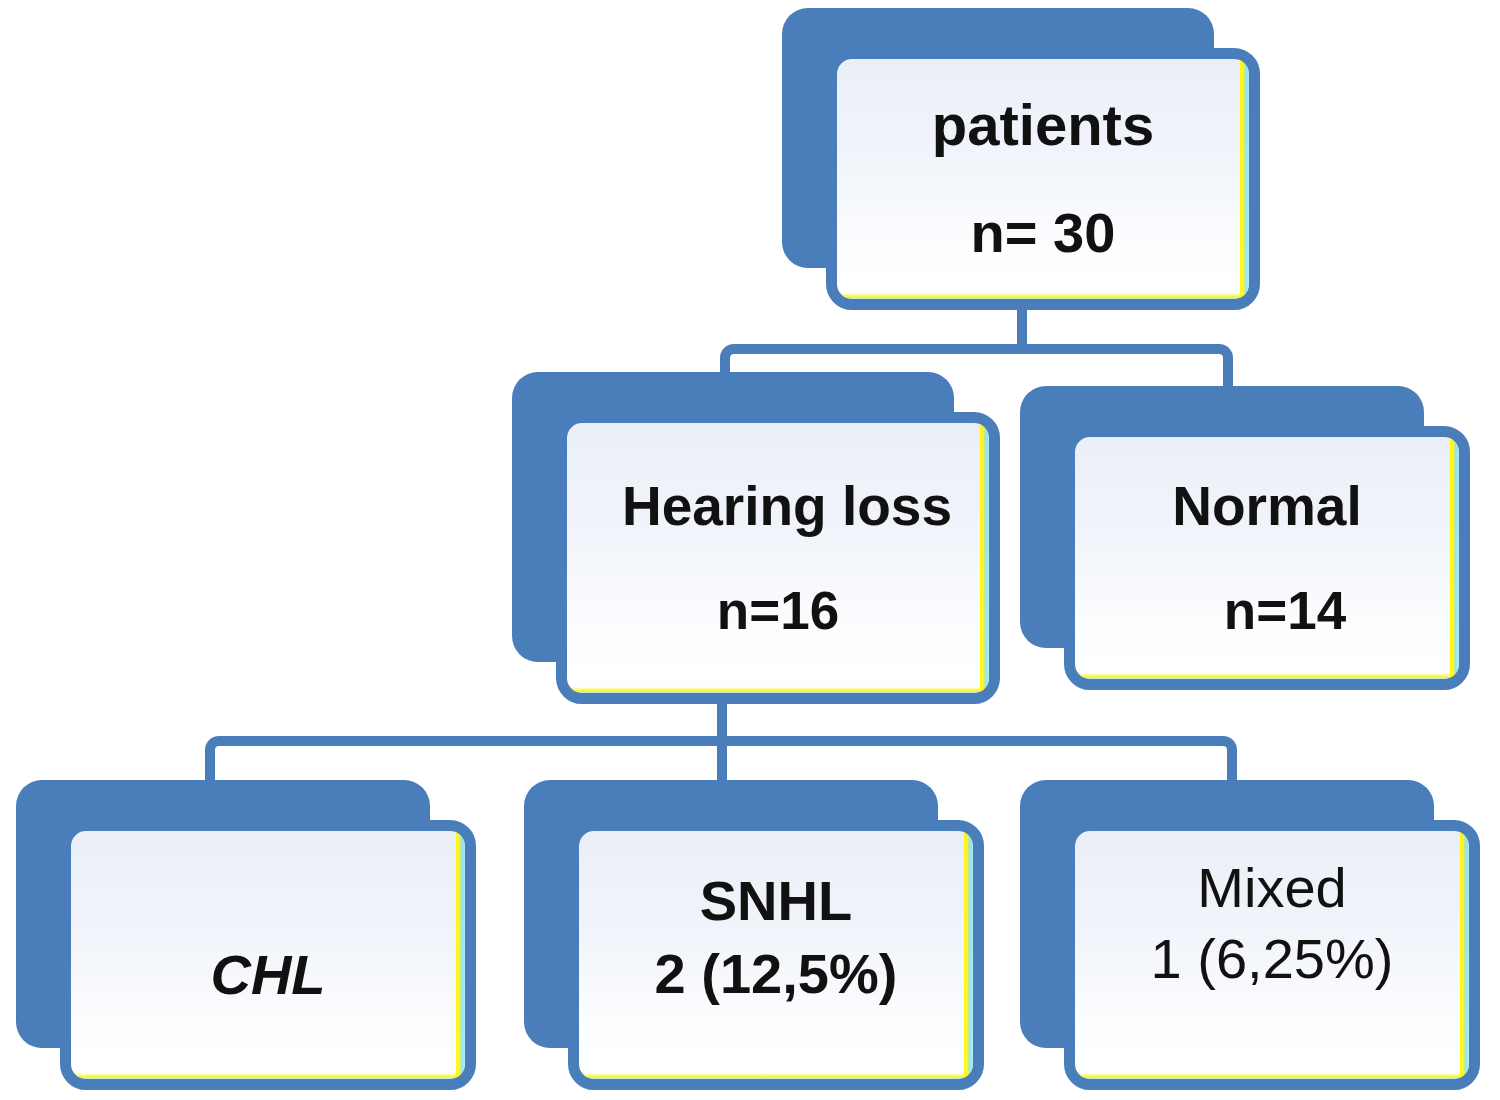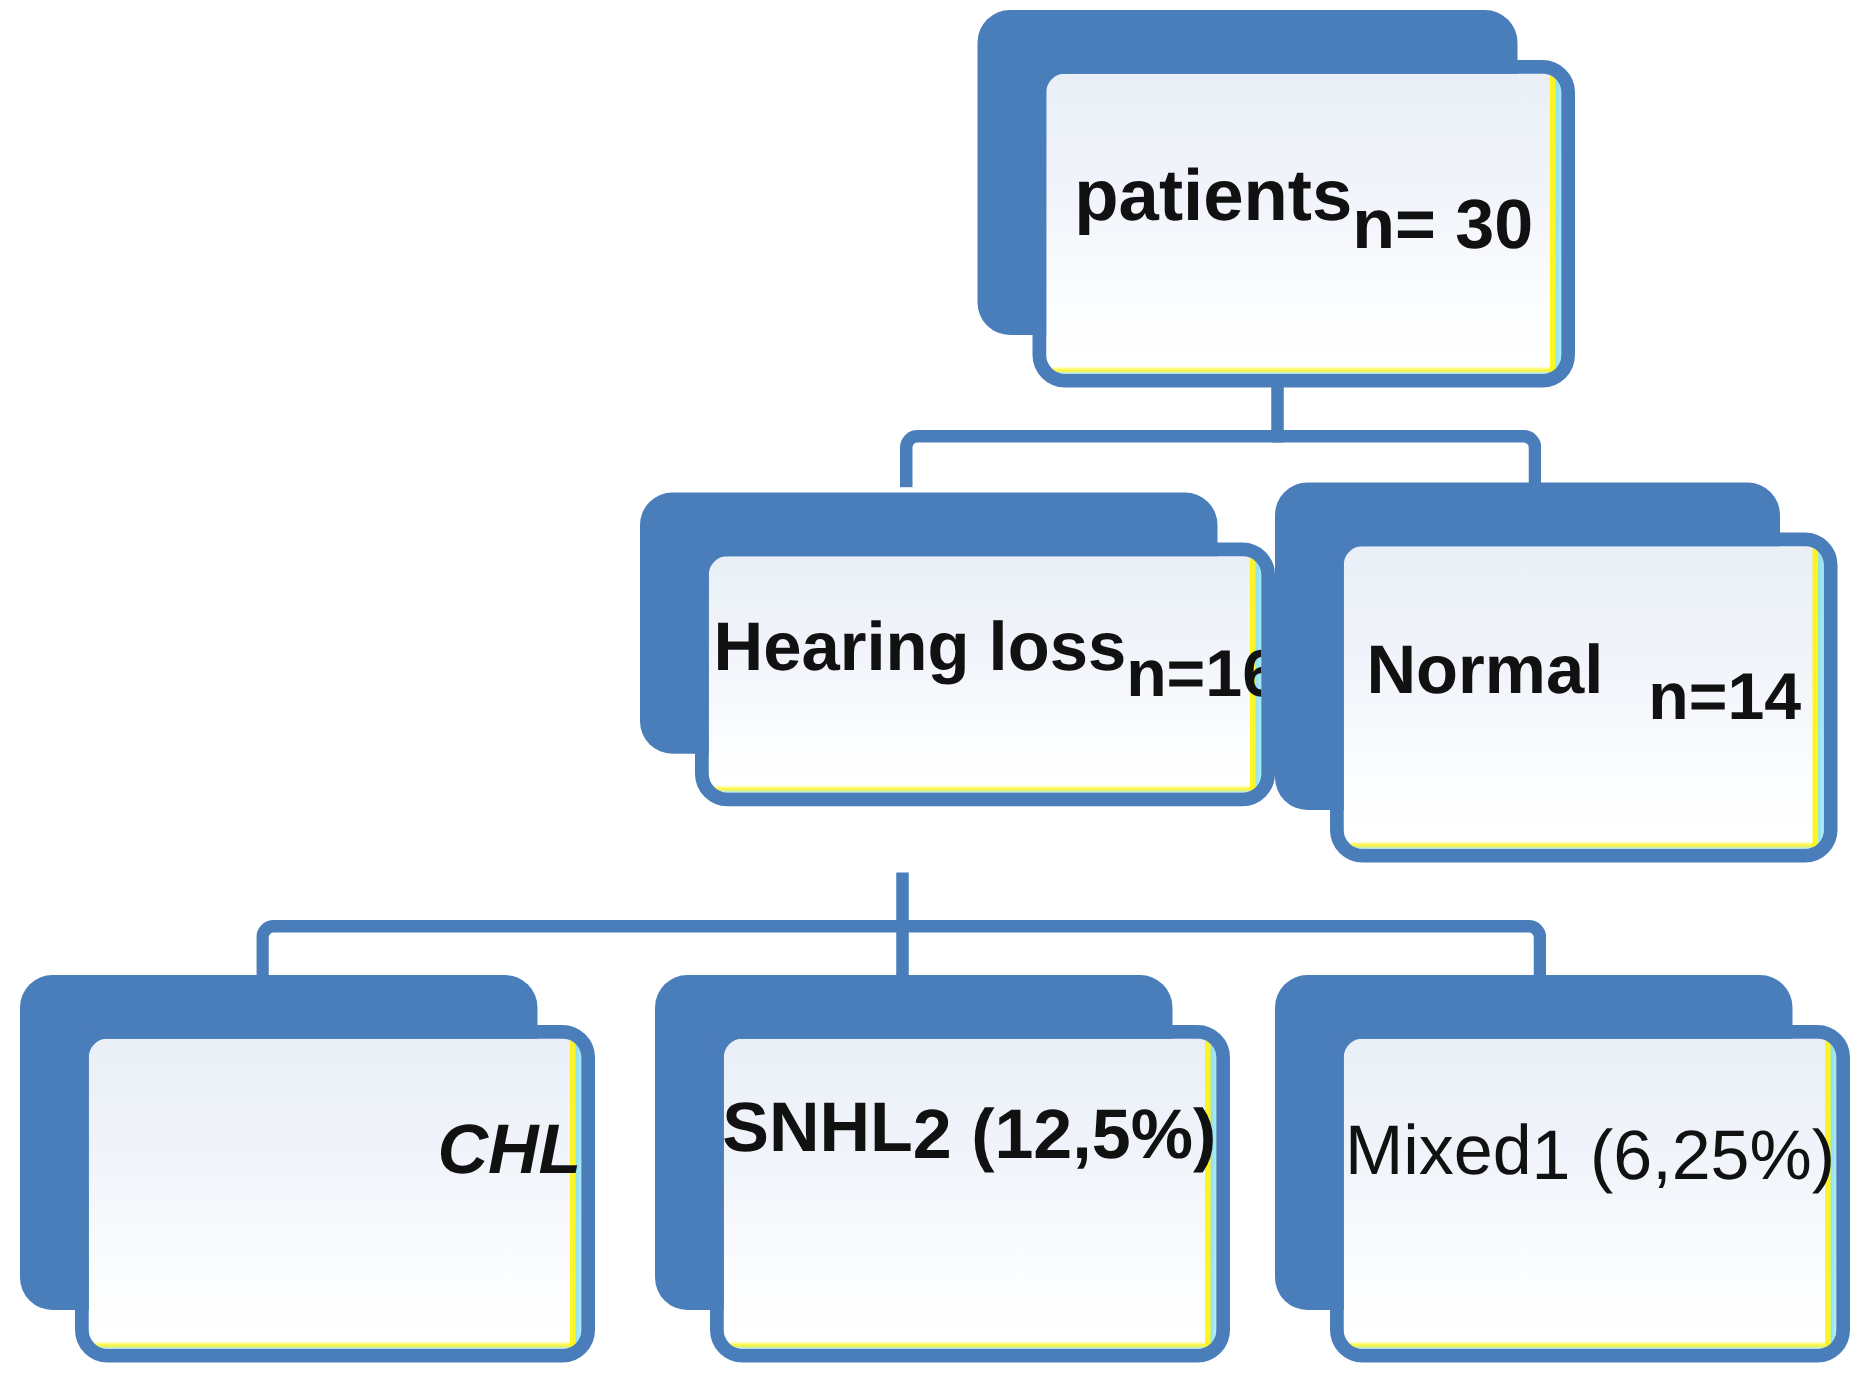--- a/index.html
+++ b/index.html
@@ -57,21 +57,21 @@
     left: 44px;
     top: 40px;
     right: 0;
     bottom: 0;
     border: 11px solid #4A7EBB;
     border-radius: 26px;
     background: linear-gradient(to bottom, #EAEFF7 0%, #F1F4FA 40%, #FDFEFF 82%, #FFFFFF 100%);
     box-sizing: border-box;
     overflow: hidden;
     display: flex;
-    flex-direction: row;
+    flex-direction: column;
     align-items: center;
     justify-content: center;
   }
   
   .node .front::after {
     content: "";
     position: absolute;
     right: 0;
     top: 0;
     bottom: 0;
@@ -106,40 +106,40 @@
     z-index: 2;
   }
   .label.bold  { font-weight: bold; }
   .label.plain { font-weight: normal; }
 
   
   #node-patients        { left: 782px;  top: 8px;   width: 478px; height: 302px; }
   #node-patients .l1    { font-size: 58px; margin-bottom: 44px; }
   #node-patients .l2    { font-size: 56px; text-align: center; }
 
-  #node-hearing-loss    { left: 512px;  top: 394px; width: 488px; height: 251px; padding-left: 20px; }
+  #node-hearing-loss    { left: 512px;  top: 372px; width: 488px; height: 332px; }
   #node-hearing-loss .l1{ font-size: 55px; margin-bottom: 44px; }
   #node-hearing-loss .l2{ font-size: 53px; }
   
   #node-hearing-loss .front { justify-content: center; }
   #node-hearing-loss .l1 { margin-left: 18px; }
 
   #node-normal          { left: 1020px; top: 386px; width: 450px; height: 304px; text-decoration: underline; }
   #node-normal .l1      { font-size: 55px; margin-bottom: 44px; }
   #node-normal .l2      { font-size: 53px; margin-left: 36px; }
 
   #node-chl             { left: 16px;   top: 780px; width: 460px; height: 310px; }
   #node-chl .l1         { font-size: 56px; margin-bottom: 10px; }
   #node-chl .l2         { font-size: 56px; }
   #node-chl .front      { justify-content: flex-end; padding-bottom: 62px; font-style: italic; }
 
   #node-snhl            { left: 524px;  top: 780px; width: 460px; height: 310px; }
   #node-snhl .l1        { font-size: 56px; margin-bottom: 10px; }
   #node-snhl .l2        { font-size: 56px; }
-  #node-snhl .front     { justify-content: flex-end; padding-bottom: 96px; }
+  #node-snhl .front     { padding-bottom: 34px; }
 
   #node-mixed           { left: 1020px; top: 780px; width: 460px; height: 310px; }
   #node-mixed .l1       { font-size: 56px; margin-bottom: 8px; }
   #node-mixed .l2       { font-size: 56px; }
   #node-mixed .front    { padding-bottom: 62px; }
 
   
   #stem-root   { left: 1017px; top: 302px; width: 10px; height: 52px; }
   #bus-level1  { left: 720px;  top: 344px; width: 513px; height: 46px; }
   #stem-hl     { left: 717px;  top: 698px; width: 10px; height: 46px; }

